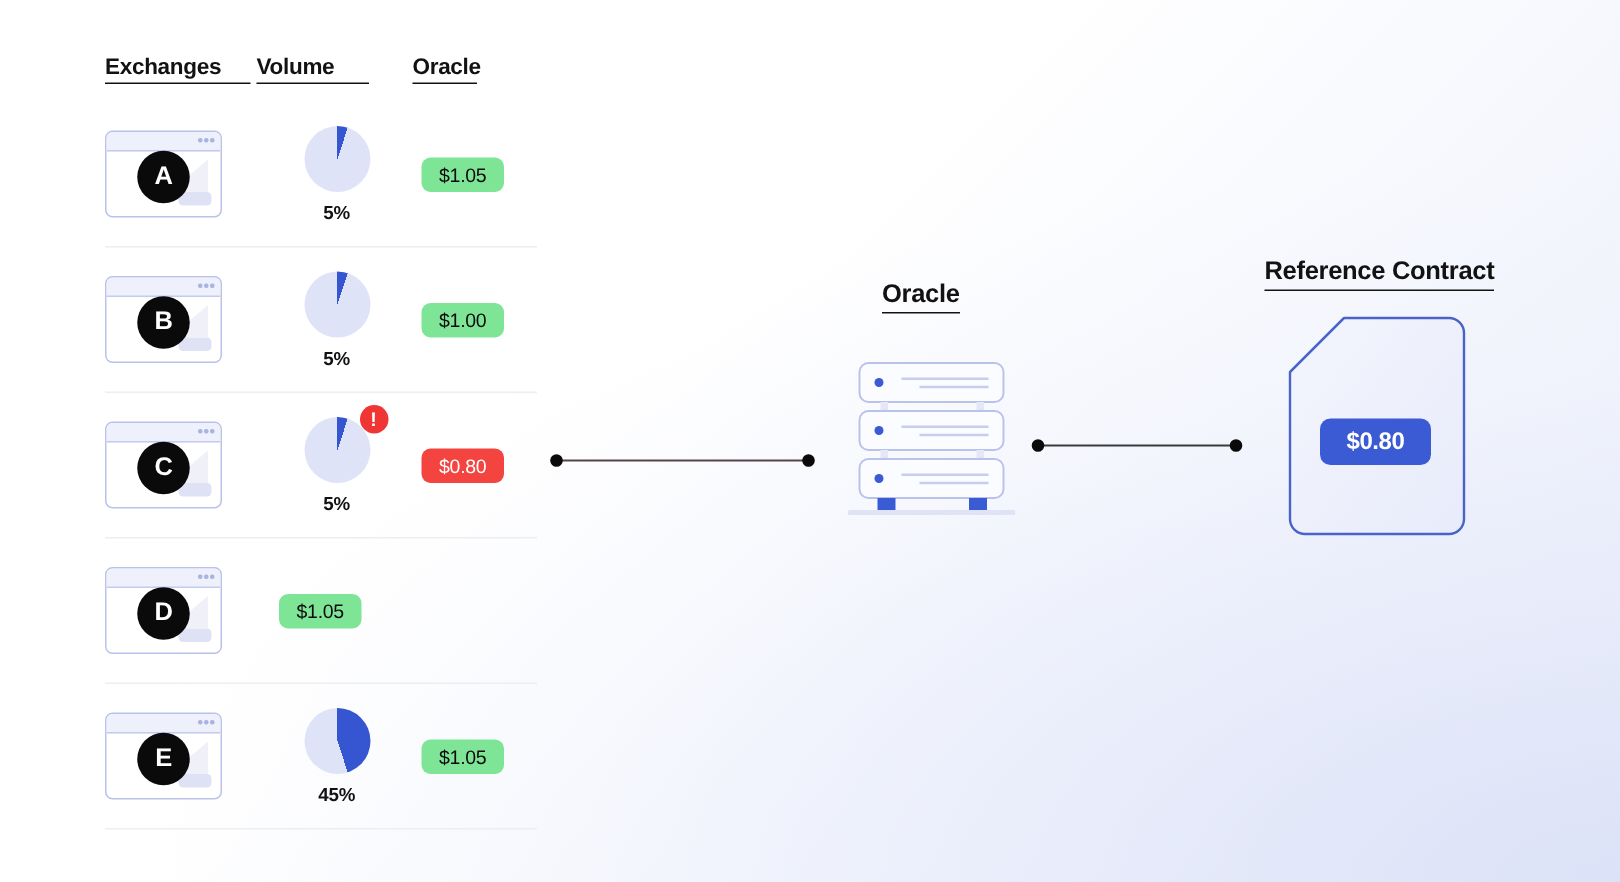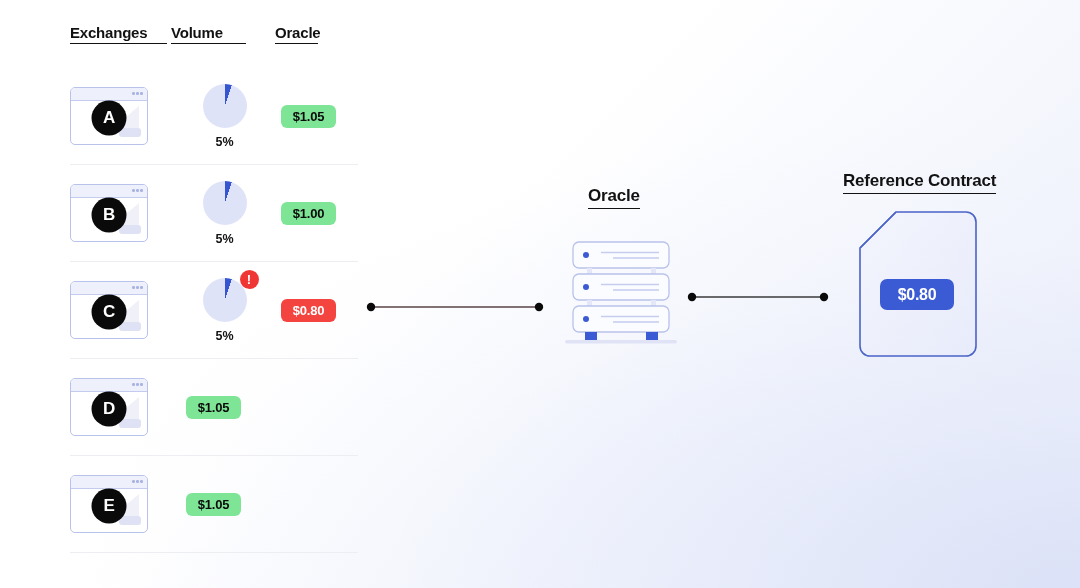--- a/index.html
+++ b/index.html
@@ -25,21 +25,21 @@
 
   
   #exchange-table {
     position: absolute;
     left: 70px;
     top: 24px;
     width: 288px;
   }
   .thead {
     display: flex;
-    align-items: flex-start;
+    align-items: center;
     height: 44px;
   }
   .th {
     font-size: 15px;
     font-weight: bold;
     color: #121212;
     letter-spacing: -0.2px;
     border-bottom: 1.6px solid #121212;
     padding-bottom: 2px;
     line-height: 17px;
@@ -164,21 +164,21 @@
   
   .price-pill {
     display: inline-flex;
     align-items: center;
     justify-content: center;
     min-width: 55px;
     height: 23px;
     padding: 0 10px;
     border-radius: 6px;
     font-size: 13px;
-    font-weight: bold;
+    font-weight: normal;
     letter-spacing: -0.2px;
     box-sizing: border-box;
   }
   .price-pill.ok { background: #7ee597; color: #0a0a0a; }
   .price-pill.bad { background: #f4443f; color: #ffffff; }
 
   
   .section-title {
     position: absolute;
     font-size: 17px;
@@ -335,20 +335,26 @@
                 <div class="browser-dots">
                   <i></i>
                   <i></i>
                   <i></i>
                 </div>
               </div>
               <div class="card-shape-a"></div>
               <div class="card-shape-b"></div>
               <div class="card-letter">E</div>
             </div>
+          </div>
+          <div class="cell-volume">
+            <div class="pie-wrap">
+              <div class="pie" style="background: conic-gradient(#3556d0 0deg 162deg, #dfe3f8 162deg 360deg);"></div>
+            </div>
+            <div class="pie-label">45%</div>
           </div>
           <div class="cell-price">
             <span class="price-pill ok">$1.05</span>
           </div>
         </div>
       </div>
   </div>
 
   <svg class="connector" id="connector-left" viewBox="0 0 178 10">
     <line x1="5" y1="5" x2="173" y2="5" stroke="#5a4346" stroke-width="1.3"></line>

